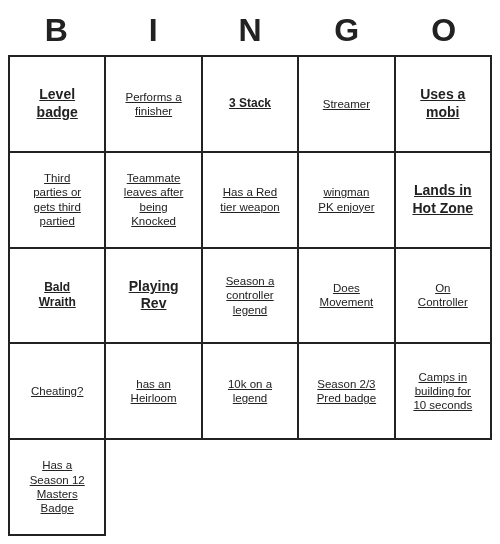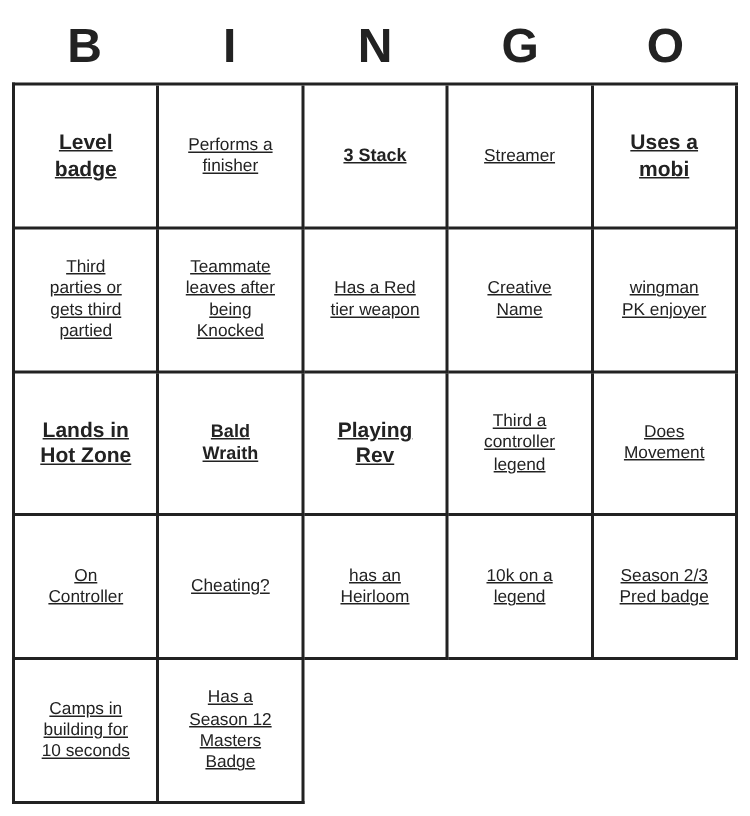--- a/index.html
+++ b/index.html
@@ -73,26 +73,25 @@
 
 <div class="bingo-grid">
 <div class="bingo-cell medium-text">Level badge</div>
     <div class="bingo-cell">Performs a finisher</div>
     <div class="bingo-cell large-text">3 Stack</div>
     <div class="bingo-cell">Streamer</div>
     <div class="bingo-cell medium-text">Uses a mobi</div>
     <div class="bingo-cell">Third parties or gets third partied</div>
     <div class="bingo-cell">Teammate leaves after being Knocked</div>
     <div class="bingo-cell">Has a Red tier weapon</div>
-    <div class="bingo-cell">Creative Name</div>
     <div class="bingo-cell">wingman PK enjoyer</div>
     <div class="bingo-cell medium-text">Lands in Hot Zone</div>
     <div class="bingo-cell large-text">Bald Wraith</div>
     <div class="bingo-cell medium-text">Playing Rev</div>
-    <div class="bingo-cell">Third a controller legend</div>
+    <div class="bingo-cell">Season a controller legend</div>
     <div class="bingo-cell">Does Movement</div>
     <div class="bingo-cell">On Controller</div>
     <div class="bingo-cell">Cheating?</div>
     <div class="bingo-cell">has an Heirloom</div>
     <div class="bingo-cell">10k on a legend</div>
     <div class="bingo-cell">Season 2/3 Pred badge</div>
     <div class="bingo-cell">Camps in building for 10 seconds</div>
     <div class="bingo-cell">Has a Season 12 Masters Badge</div>
   </div>
 

